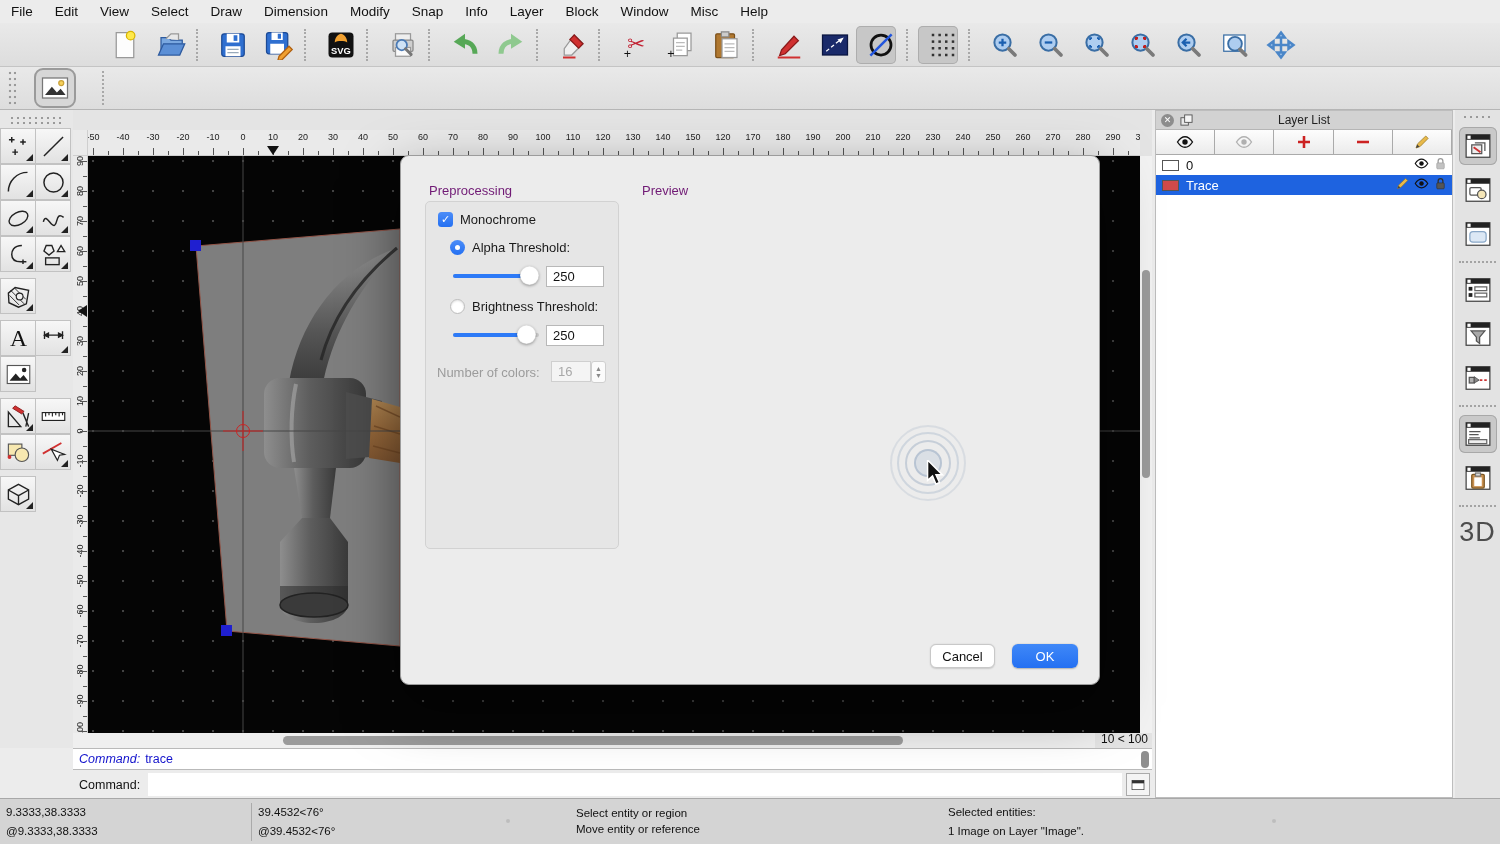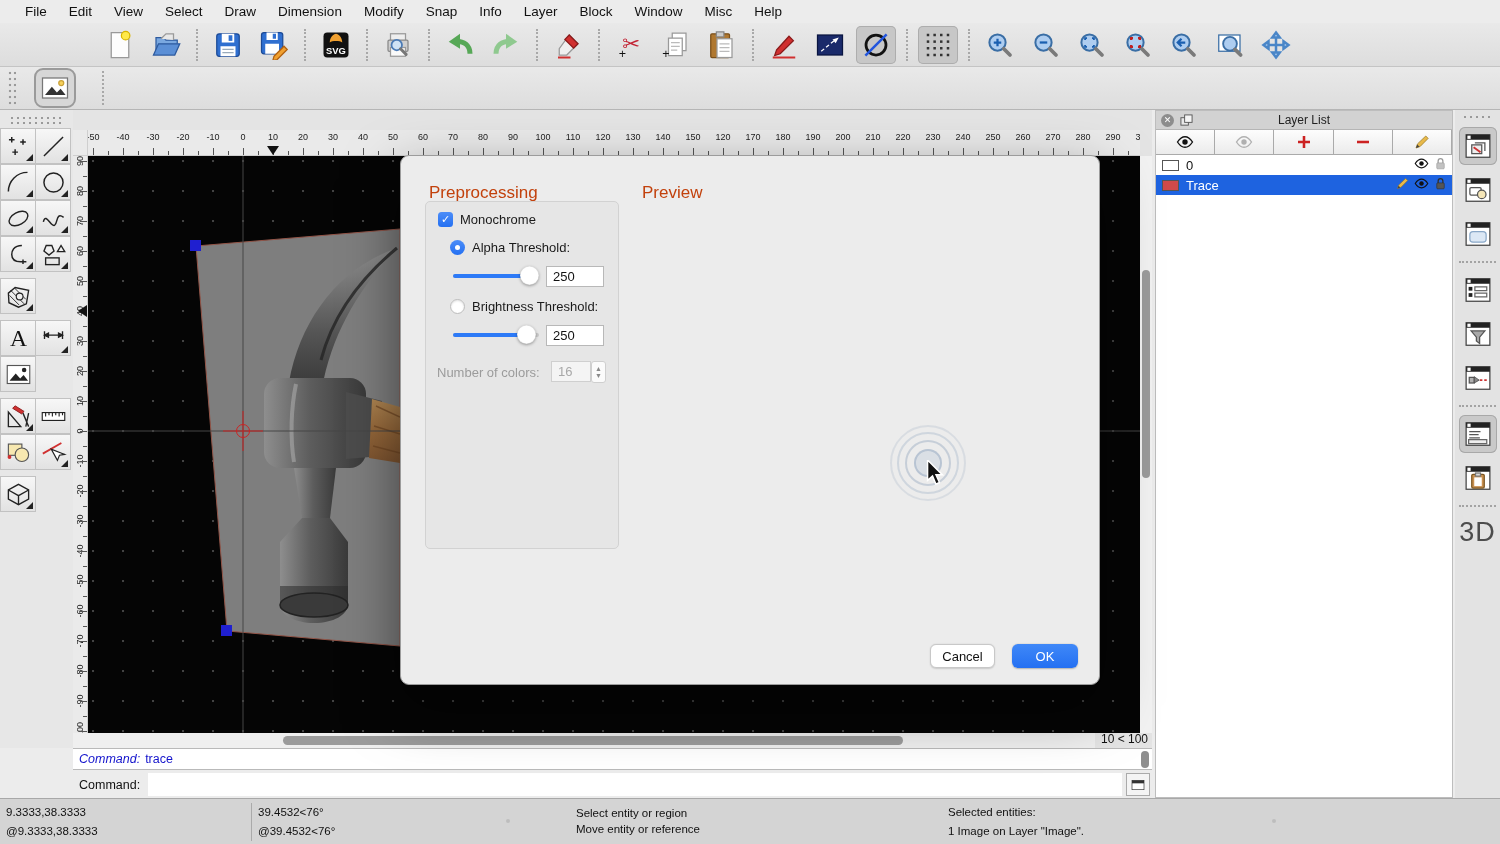--- a/index.html
+++ b/index.html
@@ -2,31 +2,31 @@
 <html><head>
 <meta charset="utf-8">
 <style>
   * { margin:0; padding:0; box-sizing:border-box; }
   html,body { width:1500px; height:844px; overflow:hidden; }
   body { font-family:"Liberation Sans", sans-serif; background:#ececec; position:relative; }
   #app { position:absolute; inset:0; width:1500px; height:844px; background:#ececec; }
 
   
   .menubar { position:absolute; left:0; top:0; width:1500px; height:23px; background:#ececec;
-             display:flex; align-items:center; padding-left:14px; font-size:13.5px; color:#111; }
+             display:flex; align-items:center; padding-left:0; font-size:13.5px; color:#111; }
   .menu-item { padding:0 11px; cursor:default; }
 
   
   .toolbar { position:absolute; left:0; width:1500px; background:linear-gradient(#e9e9e9,#dddddd);
              display:flex; align-items:center; }
   .toolbar-main { top:23px; height:44px; border-bottom:1px solid #c4c4c4; padding-left:92px; }
   .toolbar-second { top:67px; height:43px; border-bottom:1px solid #b5b5b5; padding-left:8px; }
   .tb-group { display:flex; align-items:center; gap:6px; padding:0 8px; }
   .tb-sep { width:1px; height:32px; border-left:2px dotted #a8a8a8; margin:0 2px; }
-  .tb-btn { width:40px; height:38px; display:flex; align-items:center; justify-content:center; border-radius:5px; }
+  .tb-btn { width:40px; height:38px; display:flex; align-items:center; justify-content:flex-end; border-radius:5px; }
   .tb-btn svg { width:30px; height:30px; }
   .tb-btn.pressed { background:#c7c7c7; box-shadow:inset 0 0 0 1px #adadad; }
   .handle-dots { width:8px; height:34px; margin-right:8px;
       background:radial-gradient(circle at 2px 2px, #9a9a9a 1.2px, transparent 1.6px); background-size:5px 6px; }
   .big-tool-btn { width:42px; height:40px; border:2px solid #9a9a9a; border-radius:9px; background:#d7d7d7;
       display:flex; align-items:center; justify-content:center; margin-left:10px; }
   .big-tool-btn svg { width:30px; height:30px; }
   .tb2-sep { width:1px; height:34px; border-left:2px dotted #a8a8a8; margin-left:26px; }
 
   
@@ -114,21 +114,21 @@
       background:radial-gradient(circle at 2px 2px, #9a9a9a 1.1px, transparent 1.5px); background-size:6px 5px; }
   .strip-btn { width:38px; height:38px; margin:6px auto 6px auto; display:flex; align-items:center; justify-content:center; border-radius:6px; }
   .strip-btn svg { width:30px; height:30px; }
   .strip-btn.pressed { background:#c9c9c9; box-shadow:inset 0 0 0 1px #a8a8a8; }
   .strip-div { height:2px; margin:8px 4px; border-top:2px dotted #a3a3a3; }
   .strip-3d { text-align:center; font-size:27px; color:#4d4d4d; margin-top:10px; letter-spacing:1px; }
 
   
   .dialog { position:absolute; left:400px; top:155px; width:700px; height:530px; background:#ececec;
       border:1px solid #9c9c9c; border-radius:9px; box-shadow:0 22px 55px rgba(0,0,0,.5); }
-  .grp-title { position:absolute; font-size:17px; color:#c2410c; }
+  .grp-title { position:absolute; font-size:13px; color:#701a75; }
   .grp-box { position:absolute; background:#e6e6e6; border:1px solid #d2d2d2; border-radius:5px; }
   .ckb-row { position:absolute; display:flex; align-items:center; gap:7px; font-size:13px; color:#1a1a1a; }
   .checkbox { width:15px; height:15px; border-radius:3.5px; background:linear-gradient(#4c8df8,#2470f2);
       color:#fff; font-size:11px; line-height:15px; text-align:center; }
   .radio { width:15px; height:15px; border-radius:8px; }
   .radio.on { background:linear-gradient(#4c8df8,#2470f2); position:relative; }
   .radio.on::after { content:""; position:absolute; left:5px; top:5px; width:5px; height:5px; border-radius:3px; background:#fff; }
   .radio.off { background:#fff; border:1px solid #bcbcbc; box-shadow:inset 0 1px 2px rgba(0,0,0,.12); }
   .slider { position:absolute; height:4px; border-radius:2px; background:#c9c9c9; }
   .slider .fill { position:absolute; left:0; top:0; height:4px; border-radius:2px; background:#2d7af7; }

